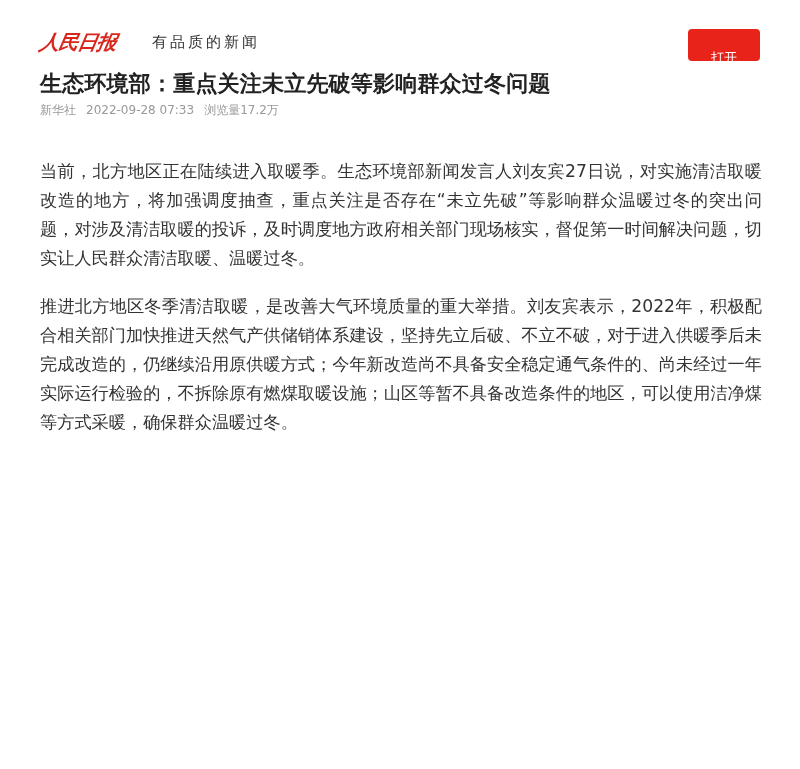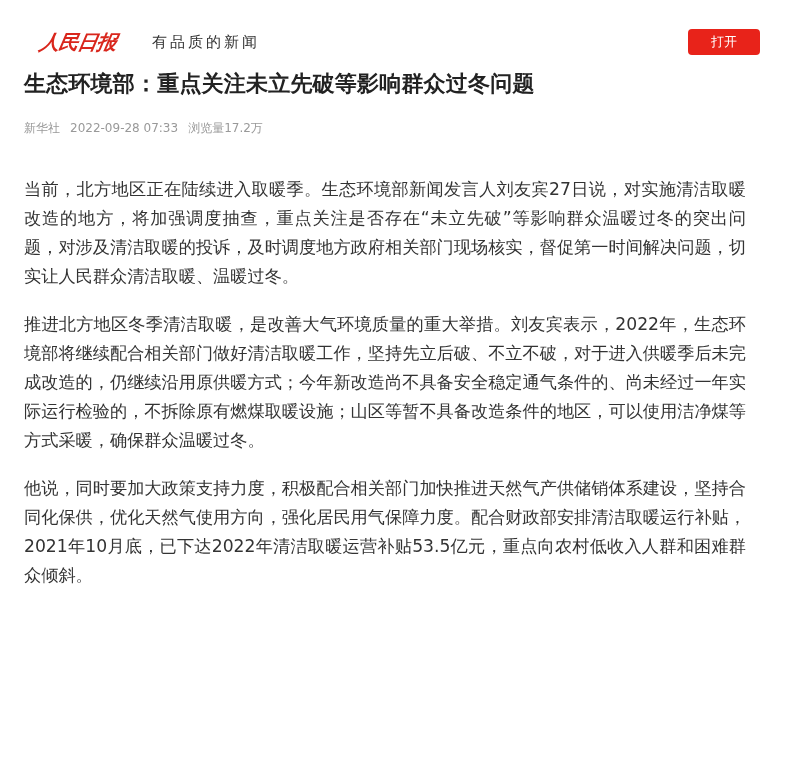--- a/index.html
+++ b/index.html
@@ -51,39 +51,39 @@
       width: 72px;
       height: 26px;
       background: #e8231a;
       color: #ffffff;
       border: none;
       border-radius: 4px;
       font-size: 13px;
       line-height: 26px;
       text-align: center;
       cursor: pointer;
-      padding: 0;
+      padding: 16px;
       font-family: "DejaVu Sans", "Liberation Sans", sans-serif;
     }
     .article {
       position: absolute;
-      left: 24px;
+      left: 40px;
       top: 66px;
       width: 722px;
     }
     .title {
       margin: 0;
       font-size: 22px;
       font-weight: bold;
       color: #222222;
       line-height: 36px;
       letter-spacing: 0.2px;
     }
     .meta {
-      margin-top: 18px;
+      margin-top: 0;
       font-size: 12px;
       color: #999999;
       line-height: 16px;
       display: flex;
       gap: 10px;
     }
     .body {
       margin-top: 39px;
     }
     .para {
@@ -107,16 +107,15 @@
 
 <main class="article">
   <h1 class="title">生态环境部：重点关注未立先破等影响群众过冬问题</h1>
   <div class="meta">
     <span>新华社</span>
     <span>2022-09-28 07:33</span>
     <span>浏览量17.2万</span>
   </div>
   <div class="body">
     <p class="para">当前，北方地区正在陆续进入取暖季。生态环境部新闻发言人刘友宾27日说，对实施清洁取暖改造的地方，将加强调度抽查，重点关注是否存在“未立先破”等影响群众温暖过冬的突出问题，对涉及清洁取暖的投诉，及时调度地方政府相关部门现场核实，督促第一时间解决问题，切实让人民群众清洁取暖、温暖过冬。</p>
-    <p class="para">推进北方地区冬季清洁取暖，是改善大气环境质量的重大举措。刘友宾表示，2022年，生态环境部将继续配合相关部门做好清洁取暖工作，坚持先立后破、不立不破，对于进入供暖季后未完成改造的，仍继续沿用原供暖方式；今年新改造尚不具备安全稳定通气条件的、尚未经过一年实际运行检验的，不拆除原有燃煤取暖设施；山区等暂不具备改造条件的地区，可以使用洁净煤等方式采暖，确保群众温暖过冬。</p>
-    <p class="para">他说，同时要加大政策支持力度，积极配合相关部门加快推进天然气产供储销体系建设，坚持合同化保供，优化天然气使用方向，强化居民用气保障力度。配合财政部安排清洁取暖运行补贴，2021年10月底，已下达2022年清洁取暖运营补贴53.5亿元，重点向农村低收入人群和困难群众倾斜。</p>
+    <p class="para">推进北方地区冬季清洁取暖，是改善大气环境质量的重大举措。刘友宾表示，2022年，积极配合相关部门加快推进天然气产供储销体系建设，坚持先立后破、不立不破，对于进入供暖季后未完成改造的，仍继续沿用原供暖方式；今年新改造尚不具备安全稳定通气条件的、尚未经过一年实际运行检验的，不拆除原有燃煤取暖设施；山区等暂不具备改造条件的地区，可以使用洁净煤等方式采暖，确保群众温暖过冬。</p>
   </div>
 </main>
 
 </body></html>

